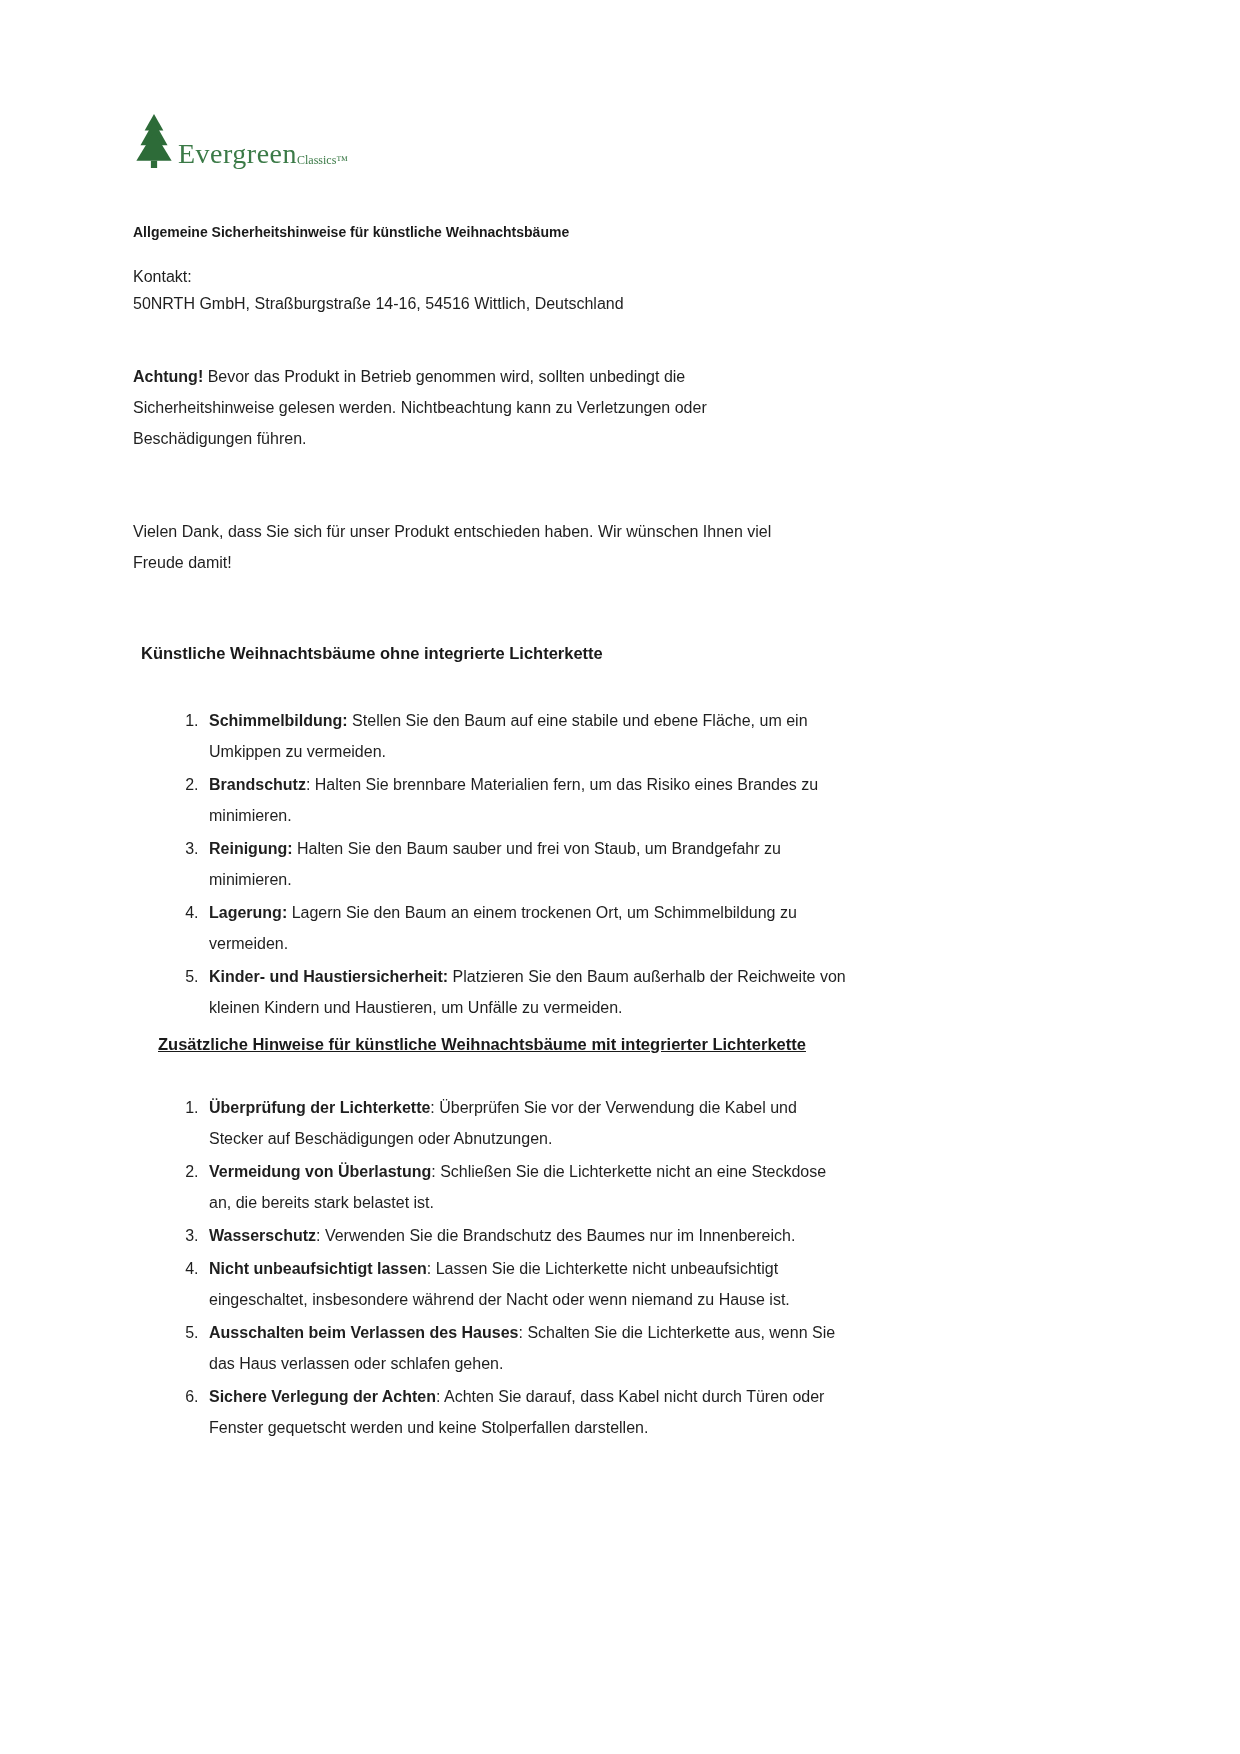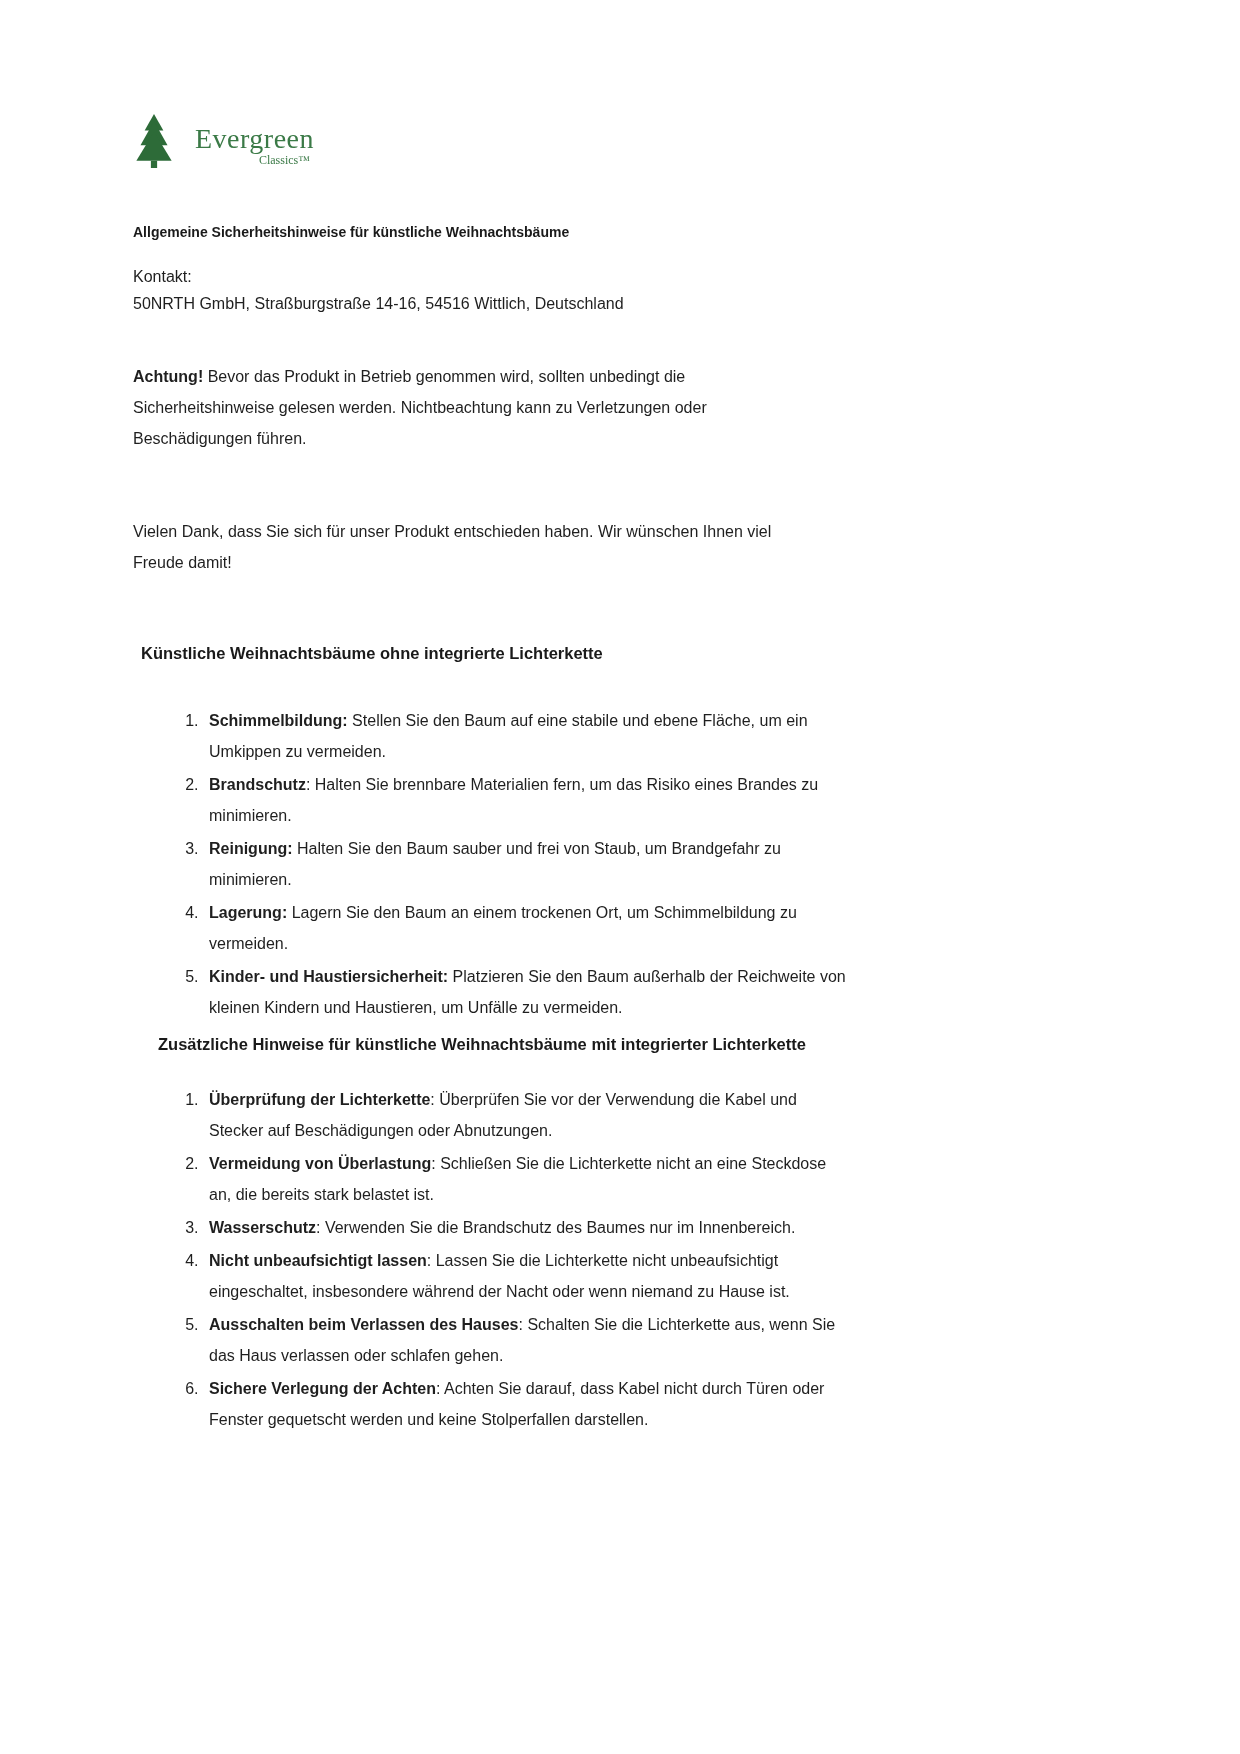--- a/index.html
+++ b/index.html
@@ -27,22 +27,22 @@
     height: 56px;
     margin-bottom: 56px;
   }
   .logo-tree {
     width: 42px;
     height: 54px;
     flex: 0 0 auto;
   }
   .logo-text {
     display: flex;
-    flex-direction: column;
-    margin-left: 20px;
+    flex-direction: row;
+    margin-left: 3px;
     line-height: 1;
   }
   .logo-brand {
     font-family: "Liberation Serif", serif;
     font-size: 28px;
     letter-spacing: 0.5px;
   }
   .logo-sub {
     font-family: "Liberation Serif", serif;
     font-size: 12px;
@@ -81,22 +81,22 @@
     margin: 42px 0 0 0;
     padding-left: 70px;
     font-size: 16px;
     line-height: 31px;
   }
   ol.safety-list li {
     white-space: pre-line;
     padding-left: 6px;
     margin-bottom: 2px;
   }
-  #list2 { margin-top: 30px; }
-  #heading2 { margin-top: 12px; }
+  #list2 { margin-top: 38px; }
+  #heading2 { margin-top: 12px; text-decoration: underline; }
 </style>
 </head>
 <body>
 
 <div class="page">
 
   <div class="logo">
     <svg class="logo-tree" viewBox="0 0 40 52" aria-hidden="true">
       <g fill="#2d6b38">
         <polygon points="20,0 29,16 11,16"></polygon>

